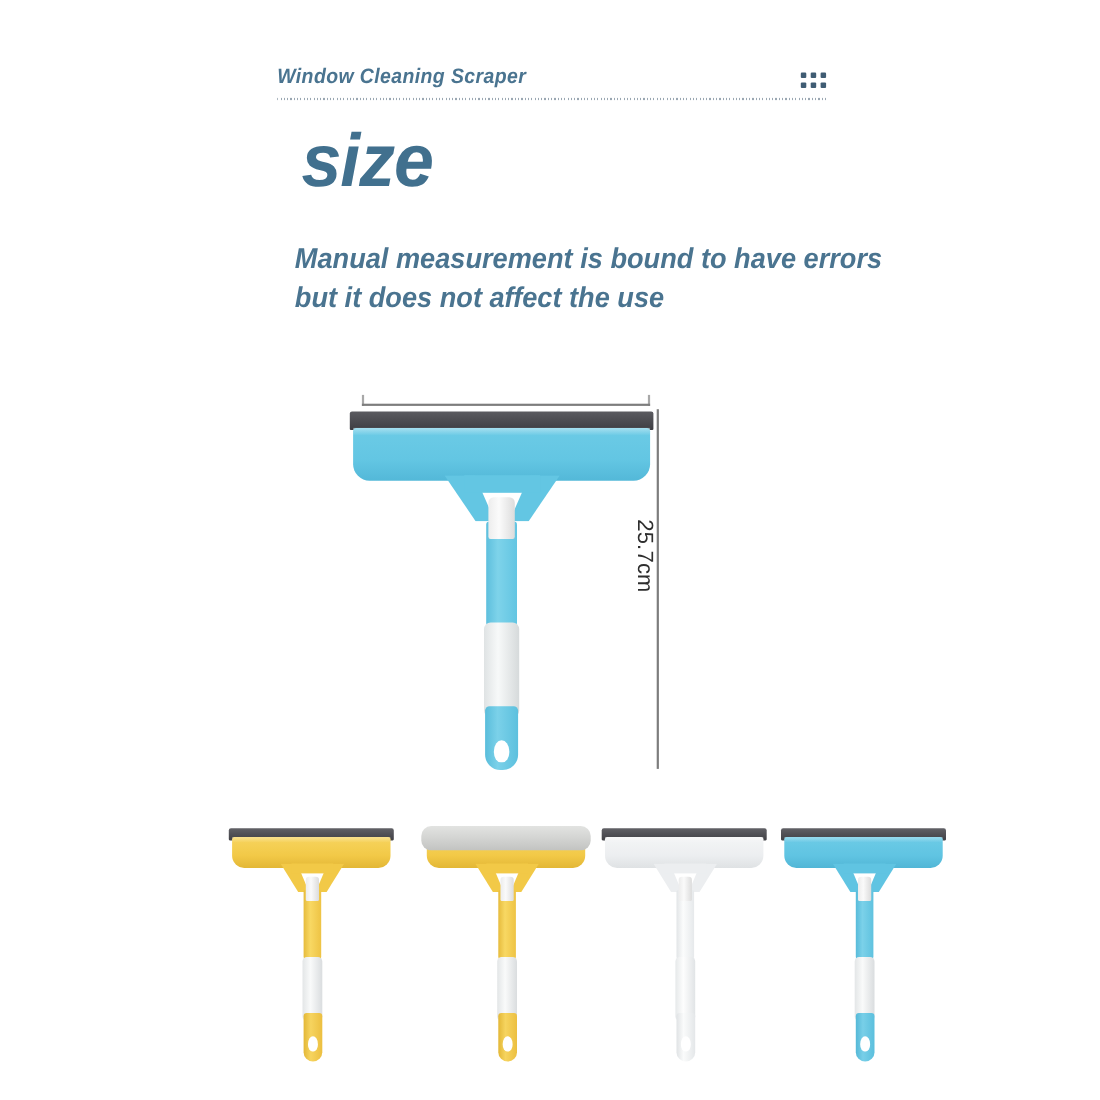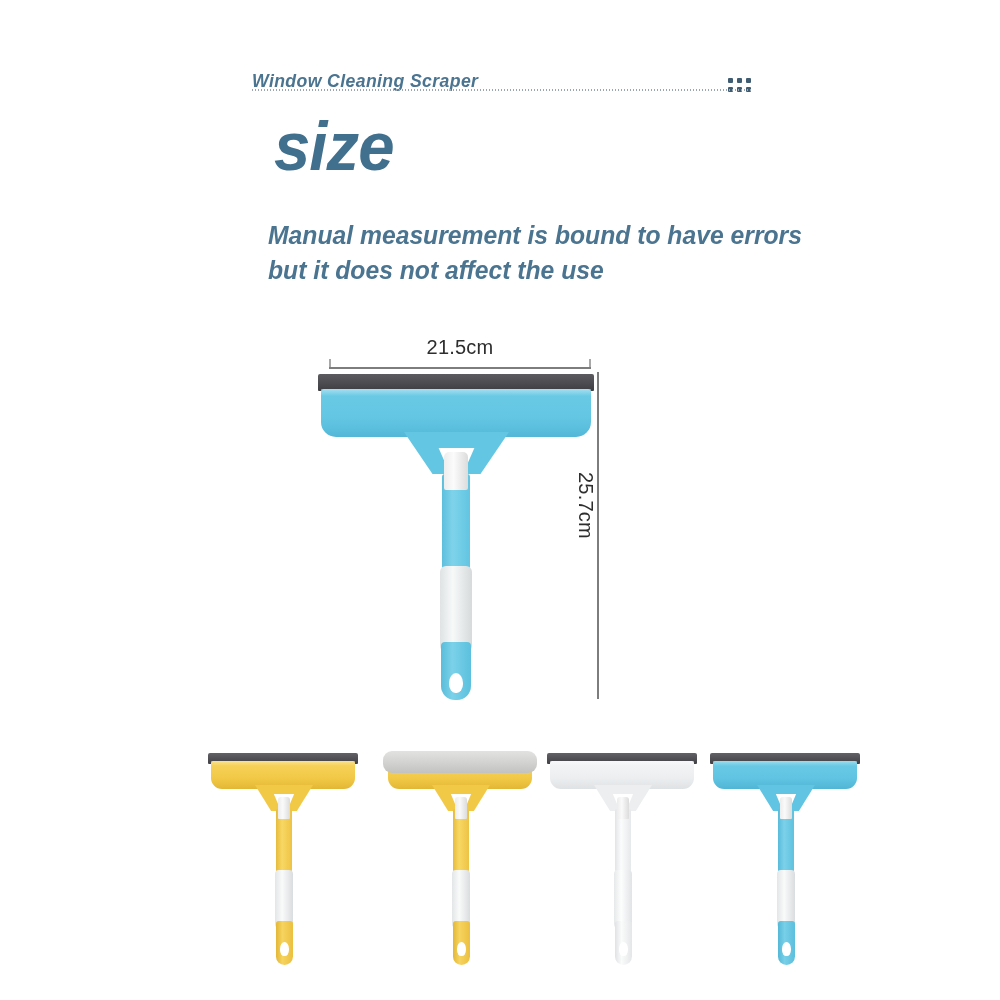--- a/index.html
+++ b/index.html
@@ -20,21 +20,21 @@
   }
 
   
   .header {
     position: absolute;
     left: 252px;
     top: 48px;
     width: 500px;
     height: 44px;
     display: flex;
-    align-items: flex-end;
+    align-items: center;
     justify-content: space-between;
   }
   .header-title {
     font-family: "Liberation Sans", sans-serif;
     font-style: italic;
     font-weight: bold;
     font-size: 19px;
     letter-spacing: 0.4px;
     color: #4a7490;
     white-space: nowrap;
@@ -342,21 +342,20 @@
   <div class="header-rule"></div>
 
   <div class="size-title">size</div>
   <div class="subtitle">
     <span>Manual measurement is bound to have errors</span>
     <span>but it does not affect the use</span>
   </div>
 
   <div class="dim-tick-hl"></div>
   <div class="dim-tick-hr"></div>
-  <div class="dim-label-h">21.5cm</div>
   <div class="dim-line-h"></div>
   <div class="dim-line-v"></div>
   <div class="dim-label-v">25.7cm</div>
 
   <div class="squeegee" id="main-product">
     <div class="sq-blade"></div>
     <div class="sq-head"></div>
     <div class="sq-neck-l"></div>
     <div class="sq-neck-r"></div>
     <div class="sq-bracket"></div>

